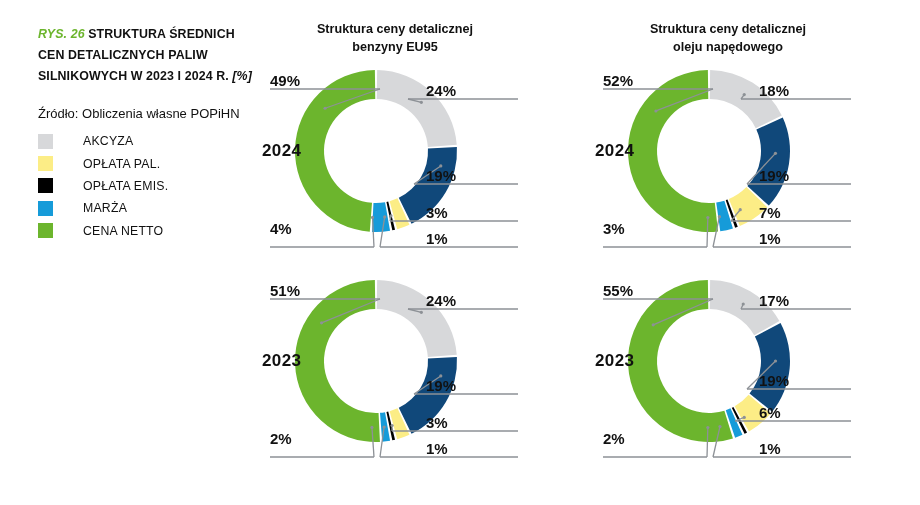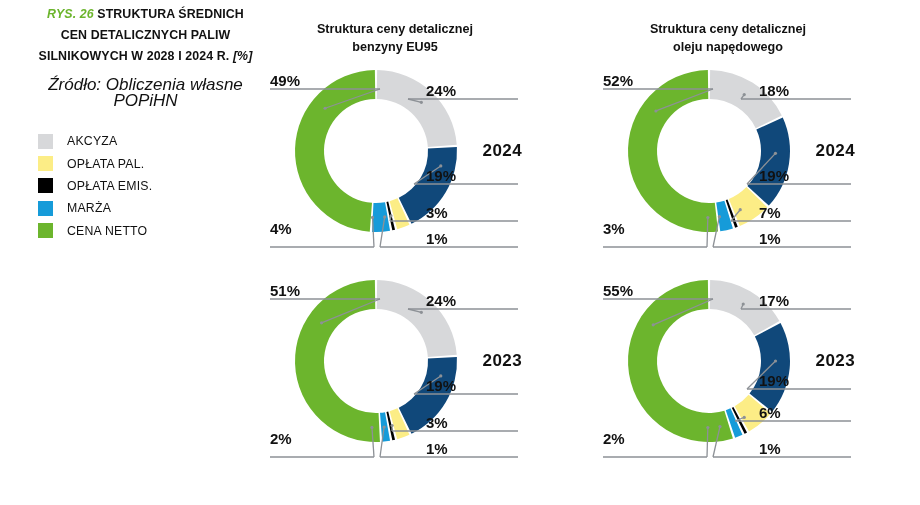--- a/index.html
+++ b/index.html
@@ -7,49 +7,49 @@
     width:920px;height:505px;
     background:#ffffff;
     font-family:"Liberation Sans", sans-serif;
     color:#1a1a1a;
     overflow:hidden;
     position:relative;
   }
   .canvas{position:relative;width:920px;height:505px;}
 
   
-  .side{position:absolute;left:38px;top:4px;width:215px;text-align:center;}
+  .side{position:absolute;left:38px;top:24px;width:215px;}
   .fig-title{
     font-size:12.4px;font-weight:bold;line-height:21px;
     letter-spacing:.1px;color:#111;
   }
   .fig-num{color:#6cb52d;font-style:italic;font-weight:bold;}
   .fig-unit{font-style:italic;font-weight:bold;color:#111;}
   .fig-source{
-    font-size:17px;font-style:italic;color:#111;
-    margin-top:10px;line-height:16px;font-weight:normal;
+    font-size:13px;color:#111;
+    margin-top:19px;line-height:16px;font-weight:normal;
   }
 
   .legend{position:absolute;left:38px;top:130px;}
-  .legend-row{display:flex;align-items:center;height:22.4px;}
+  .legend-row{display:flex;align-items:center;height:22.4px;gap:16px;}
   .legend-swatch{width:15px;height:15px;flex:0 0 15px;}
   .legend-label{
     margin-left:14px;font-size:12.3px;letter-spacing:.2px;
     color:#111;white-space:nowrap;
   }
 
   
   .chart-title{
     position:absolute;text-align:center;width:260px;
     font-size:12.6px;font-weight:bold;line-height:18px;color:#111;
   }
   .donut-block{position:absolute;width:260px;height:210px;}
   .donut-svg{position:absolute;left:0;top:0;}
   .center-year{
-    position:absolute;width:100%;text-align:right;
+    position:absolute;width:100%;text-align:left;
     font-size:17px;font-weight:bold;color:#111;
     letter-spacing:.4px;
   }
 
   
   .lab{
     position:absolute;font-size:15px;font-weight:bold;color:#111;
     white-space:nowrap;line-height:17px;
   }
   .lab.right{text-align:left;}
@@ -58,21 +58,21 @@
 </head>
 <body>
 
 <div class="canvas">
 
   <div class="side">
     <div class="fig-title">
       <span class="fig-num">RYS. 26</span>
       <span>STRUKTURA ŚREDNICH</span><br>
       <span>CEN DETALICZNYCH PALIW</span><br>
-      <span>SILNIKOWYCH W 2028 I 2024 R.</span>
+      <span>SILNIKOWYCH W 2023 I 2024 R.</span>
       <span class="fig-unit">[%]</span>
     </div>
     <div class="fig-source">Źródło: Obliczenia własne POPiHN</div>
   </div>
 
   <div class="legend" id="legend-root">
       <div class="legend-row">
         <div class="legend-swatch" style="background: rgb(215, 216, 218);"></div>
         <div class="legend-label">AKCYZA</div>
       </div>

